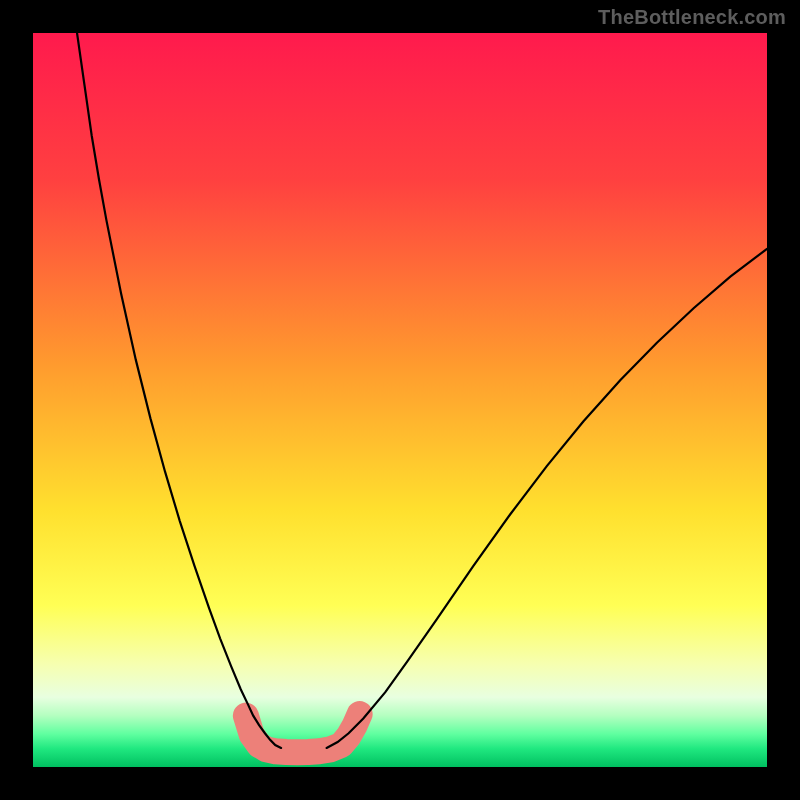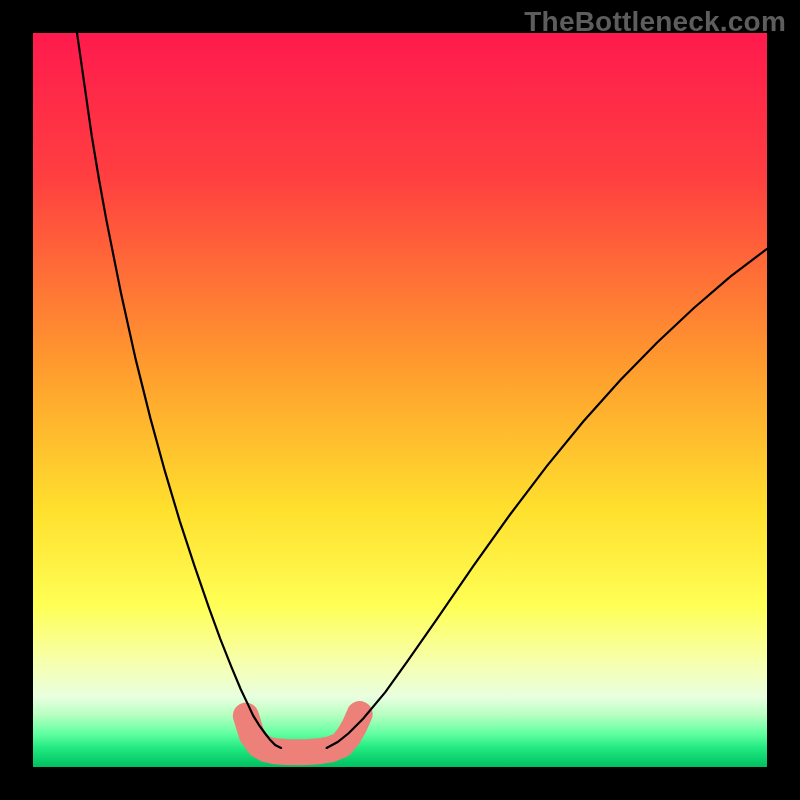--- a/index.html
+++ b/index.html
@@ -20,21 +20,21 @@
   svg.plot {
     position: absolute;
     top: 0;
     left: 0;
   }
   .watermark {
     position: absolute;
     top: 6px;
     right: 14px;
     color: #5d5d5d;
-    font-size: 28px;
+    font-size: 20px;
     font-weight: 600;
     letter-spacing: 0.2px;
     pointer-events: none;
   }
 </style>
 </head>
 <body>
 
 <div class="frame">
 

